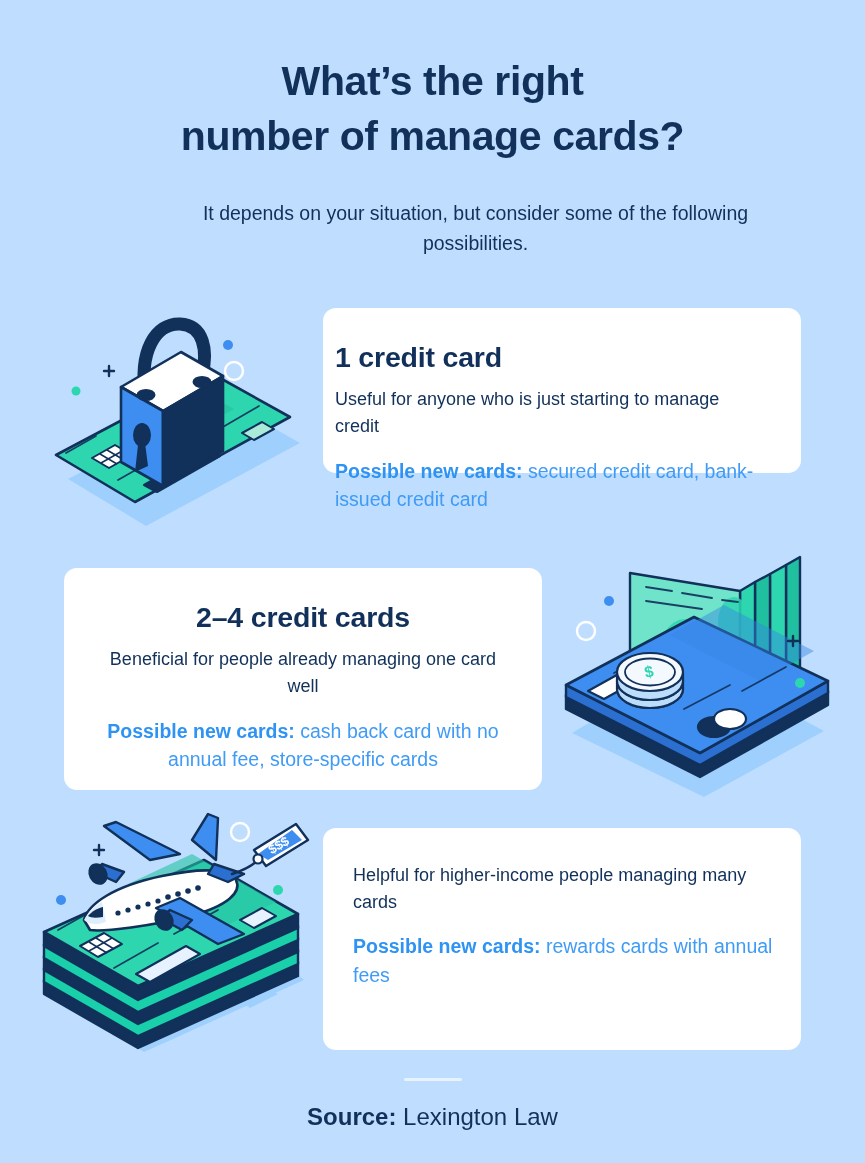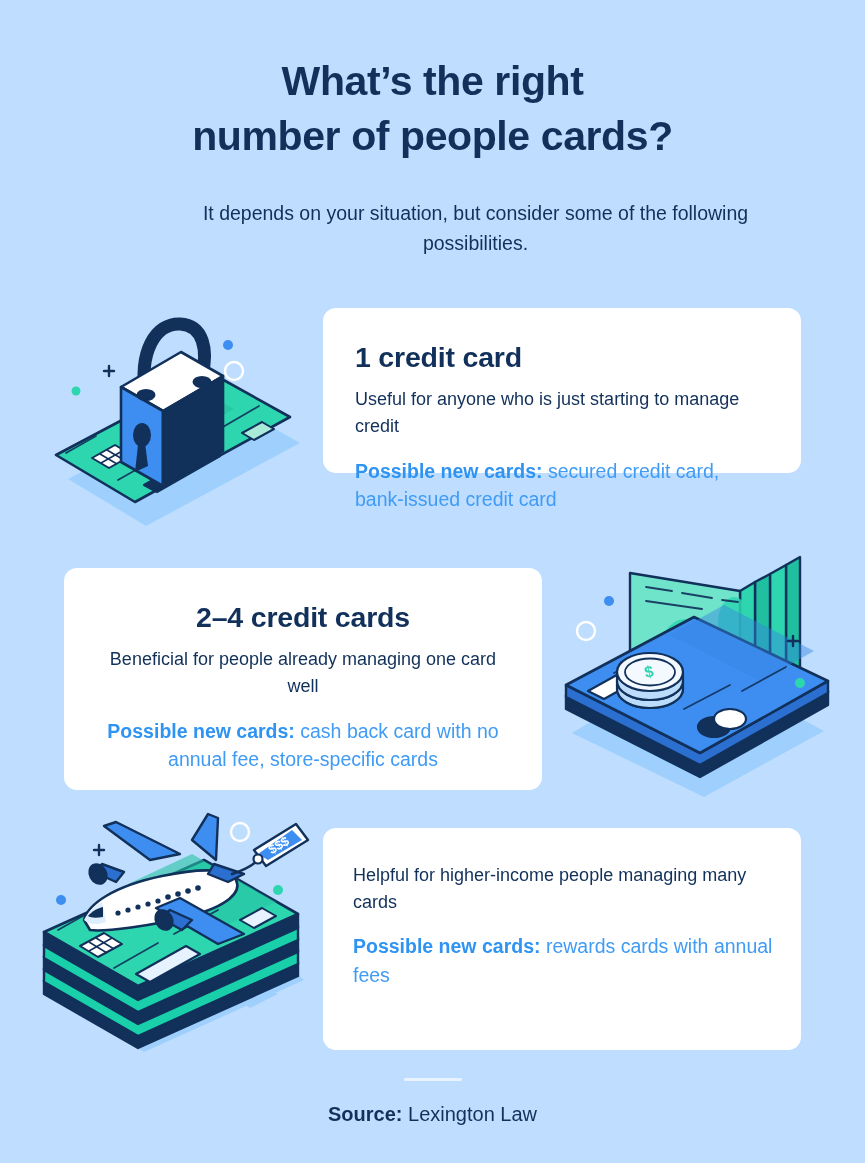--- a/index.html
+++ b/index.html
@@ -47,21 +47,21 @@
     font-weight: normal;
   }
 
   
   .info-card {
     position: absolute;
     background: #ffffff;
     border-radius: 13px;
     box-sizing: border-box;
   }
-  #card-1 { left: 323px; top: 308px; width: 478px; height: 165px; padding: 34px 36px 0 32px; }
+  #card-1 { left: 323px; top: 308px; width: 478px; height: 165px; padding: 34px 36px 0 12px; }
   #card-2 { left: 64px;  top: 568px; width: 478px; height: 222px; padding: 34px 30px 0 30px; text-align: center; }
   #card-3 { left: 323px; top: 828px; width: 478px; height: 222px; padding: 34px 26px 0 30px; }
 
   .card-heading {
     font-size: 28.5px;
     font-weight: bold;
     color: #11305a;
     margin: 0 0 13px 0;
     letter-spacing: -0.2px;
     line-height: 1.1;
@@ -102,35 +102,35 @@
     text-align: center;
   }
   .footer-rule {
     width: 58px;
     height: 3px;
     background: #e8f3ff;
     margin: 0 auto 22px auto;
     border-radius: 2px;
   }
   .footer-text {
-    font-size: 20px;
+    font-size: 24px;
     color: #11305a;
     font-weight: normal;
   }
   .footer-text .src-label {
     font-weight: bold;
   }
 </style>
 </head>
 <body>
 
 <div class="page">
 
   <div class="header">
-    <h1 class="title"><span>What’s the right</span><br><span>number of people cards?</span></h1>
+    <h1 class="title"><span>What’s the right</span><br><span>number of manage cards?</span></h1>
     <p class="subtitle">It depends on your situation, but consider some of the following possibilities.</p>
   </div>
 
   <div class="illus" id="illus-1">
     <svg viewBox="0 0 290 265" width="290" height="265" xmlns="http://www.w3.org/2000/svg">
 
       <path d="M30 196 L108 243 L262 160 L184 116 Z" fill="#9fd0fd"></path>
 
       <g>
         <path d="M18 172 L97 219 L252 134 L173 90 Z" fill="#2ed6b0" stroke="#11305a" stroke-width="2.6" stroke-linejoin="round"></path>

